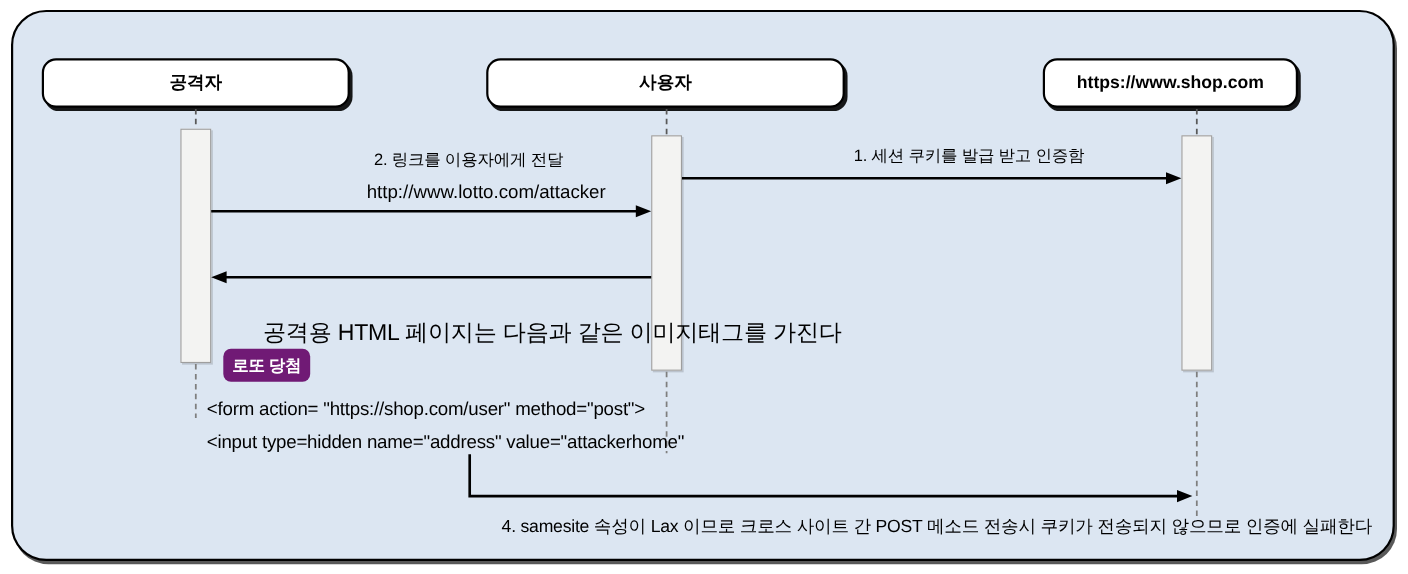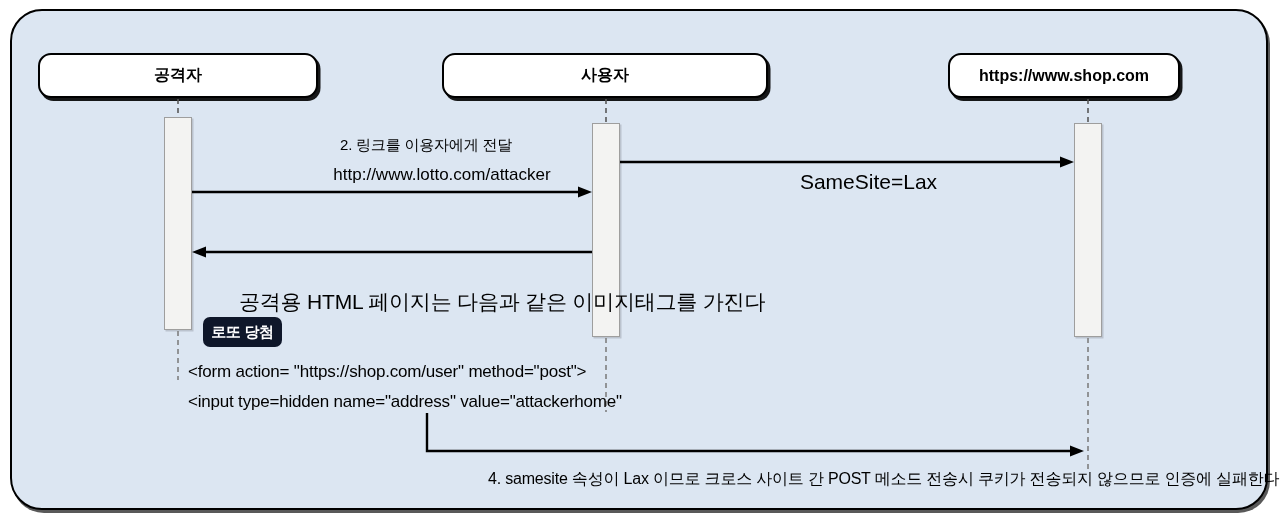--- a/index.html
+++ b/index.html
@@ -36,28 +36,28 @@
   .lbl{position:absolute;font-size:15px;letter-spacing:-0.2px;white-space:nowrap;margin-left:34px;}
   .lbl.center{text-align:center;}
   .msg1-label{left:622px;width:450px;top:132px;}
   .msg1-sub{left:622px;width:425px;top:170px;font-size:21px;letter-spacing:0;}
   .msg2-label{left:192px;width:400px;top:136px;}
   .msg2-sub{left:192px;width:432px;top:165px;font-size:17px;letter-spacing:0;}
   .msg3-label{left:192px;width:400px;top:226px;}
   .note-text{left:205px;top:288px;font-size:21px;}
   .badge{
     position:absolute;left:203px;top:317px;width:79px;height:30px;
-    background:#0f172a;border-radius:7px;color:#fff;
+    background:#701a75;border-radius:7px;color:#fff;
     display:flex;align-items:center;justify-content:center;
     font-size:15px;font-weight:bold;letter-spacing:-0.3px;
   }
   .code{position:absolute;left:188px;font-size:17px;letter-spacing:-0.2px;white-space:nowrap;}
   .code1{top:362px;}
   .code2{top:392px;}
-  .msg4-label{left:454px;top:469px;font-size:16px;}
+  .msg4-label{left:422px;top:469px;font-size:16px;}
 </style>
 </head>
 <body>
 
 <div class="stage">
   <div class="frame"></div>
 
   <div class="actor actor-user">
     <span>사용자</span>
   </div>
@@ -88,21 +88,21 @@
     <line x1="192" y1="192" x2="580" y2="192" stroke="#000" stroke-width="2.4"></line>
     <polygon points="592,192 578,186.5 578,197.5" fill="#000"></polygon>
 
     <line x1="592" y1="252" x2="204" y2="252" stroke="#000" stroke-width="2.4"></line>
     <polygon points="192,252 206,246.5 206,257.5" fill="#000"></polygon>
 
     <path d="M427,413 V451 H1072" stroke="#000" stroke-width="2.4" fill="none"></path>
     <polygon points="1084,451 1070,445.5 1070,456.5" fill="#000"></polygon>
   </svg>
 
-  <div class="lbl center msg1-sub">SameSite=Lax</div>
+  <div class="lbl center msg1-label">1. 세션 쿠키를 발급 받고 인증함</div>
 
   <div class="lbl center msg2-label">2. 링크를 이용자에게 전달</div>
   <div class="lbl center msg2-sub">http://www.lotto.com/attacker</div>
 
 
   <div class="lbl note-text">공격용 HTML 페이지는 다음과 같은 이미지태그를 가진다</div>
   <div class="badge">
     <span>로또 당첨</span>
   </div>
   <div class="code code1">&lt;form action= "https://shop.com/user" method="post"&gt;</div>

